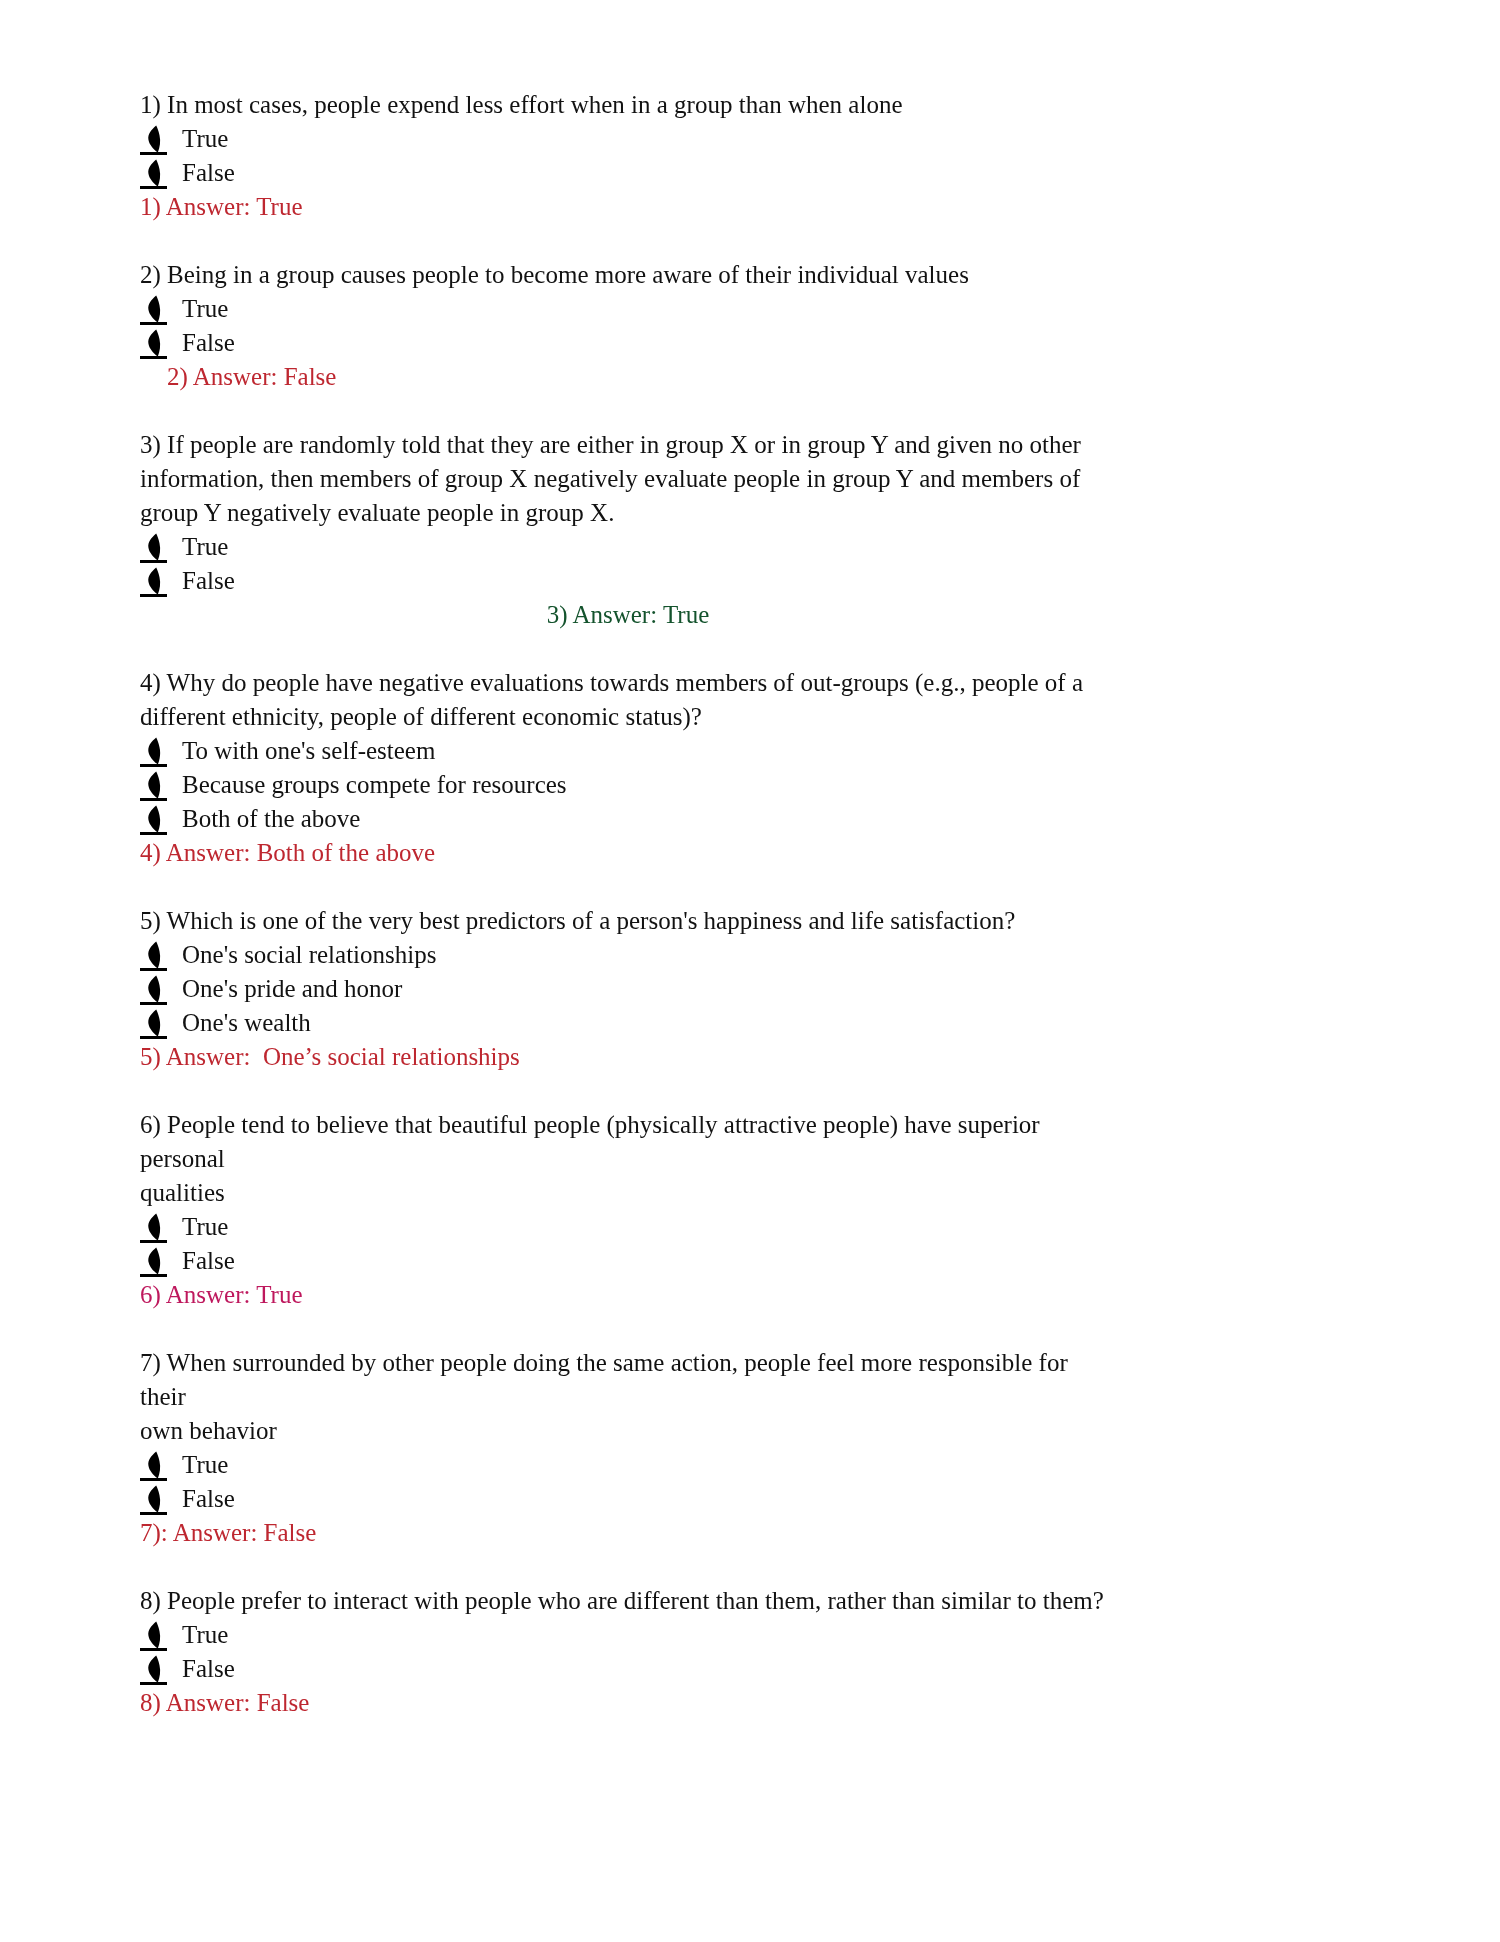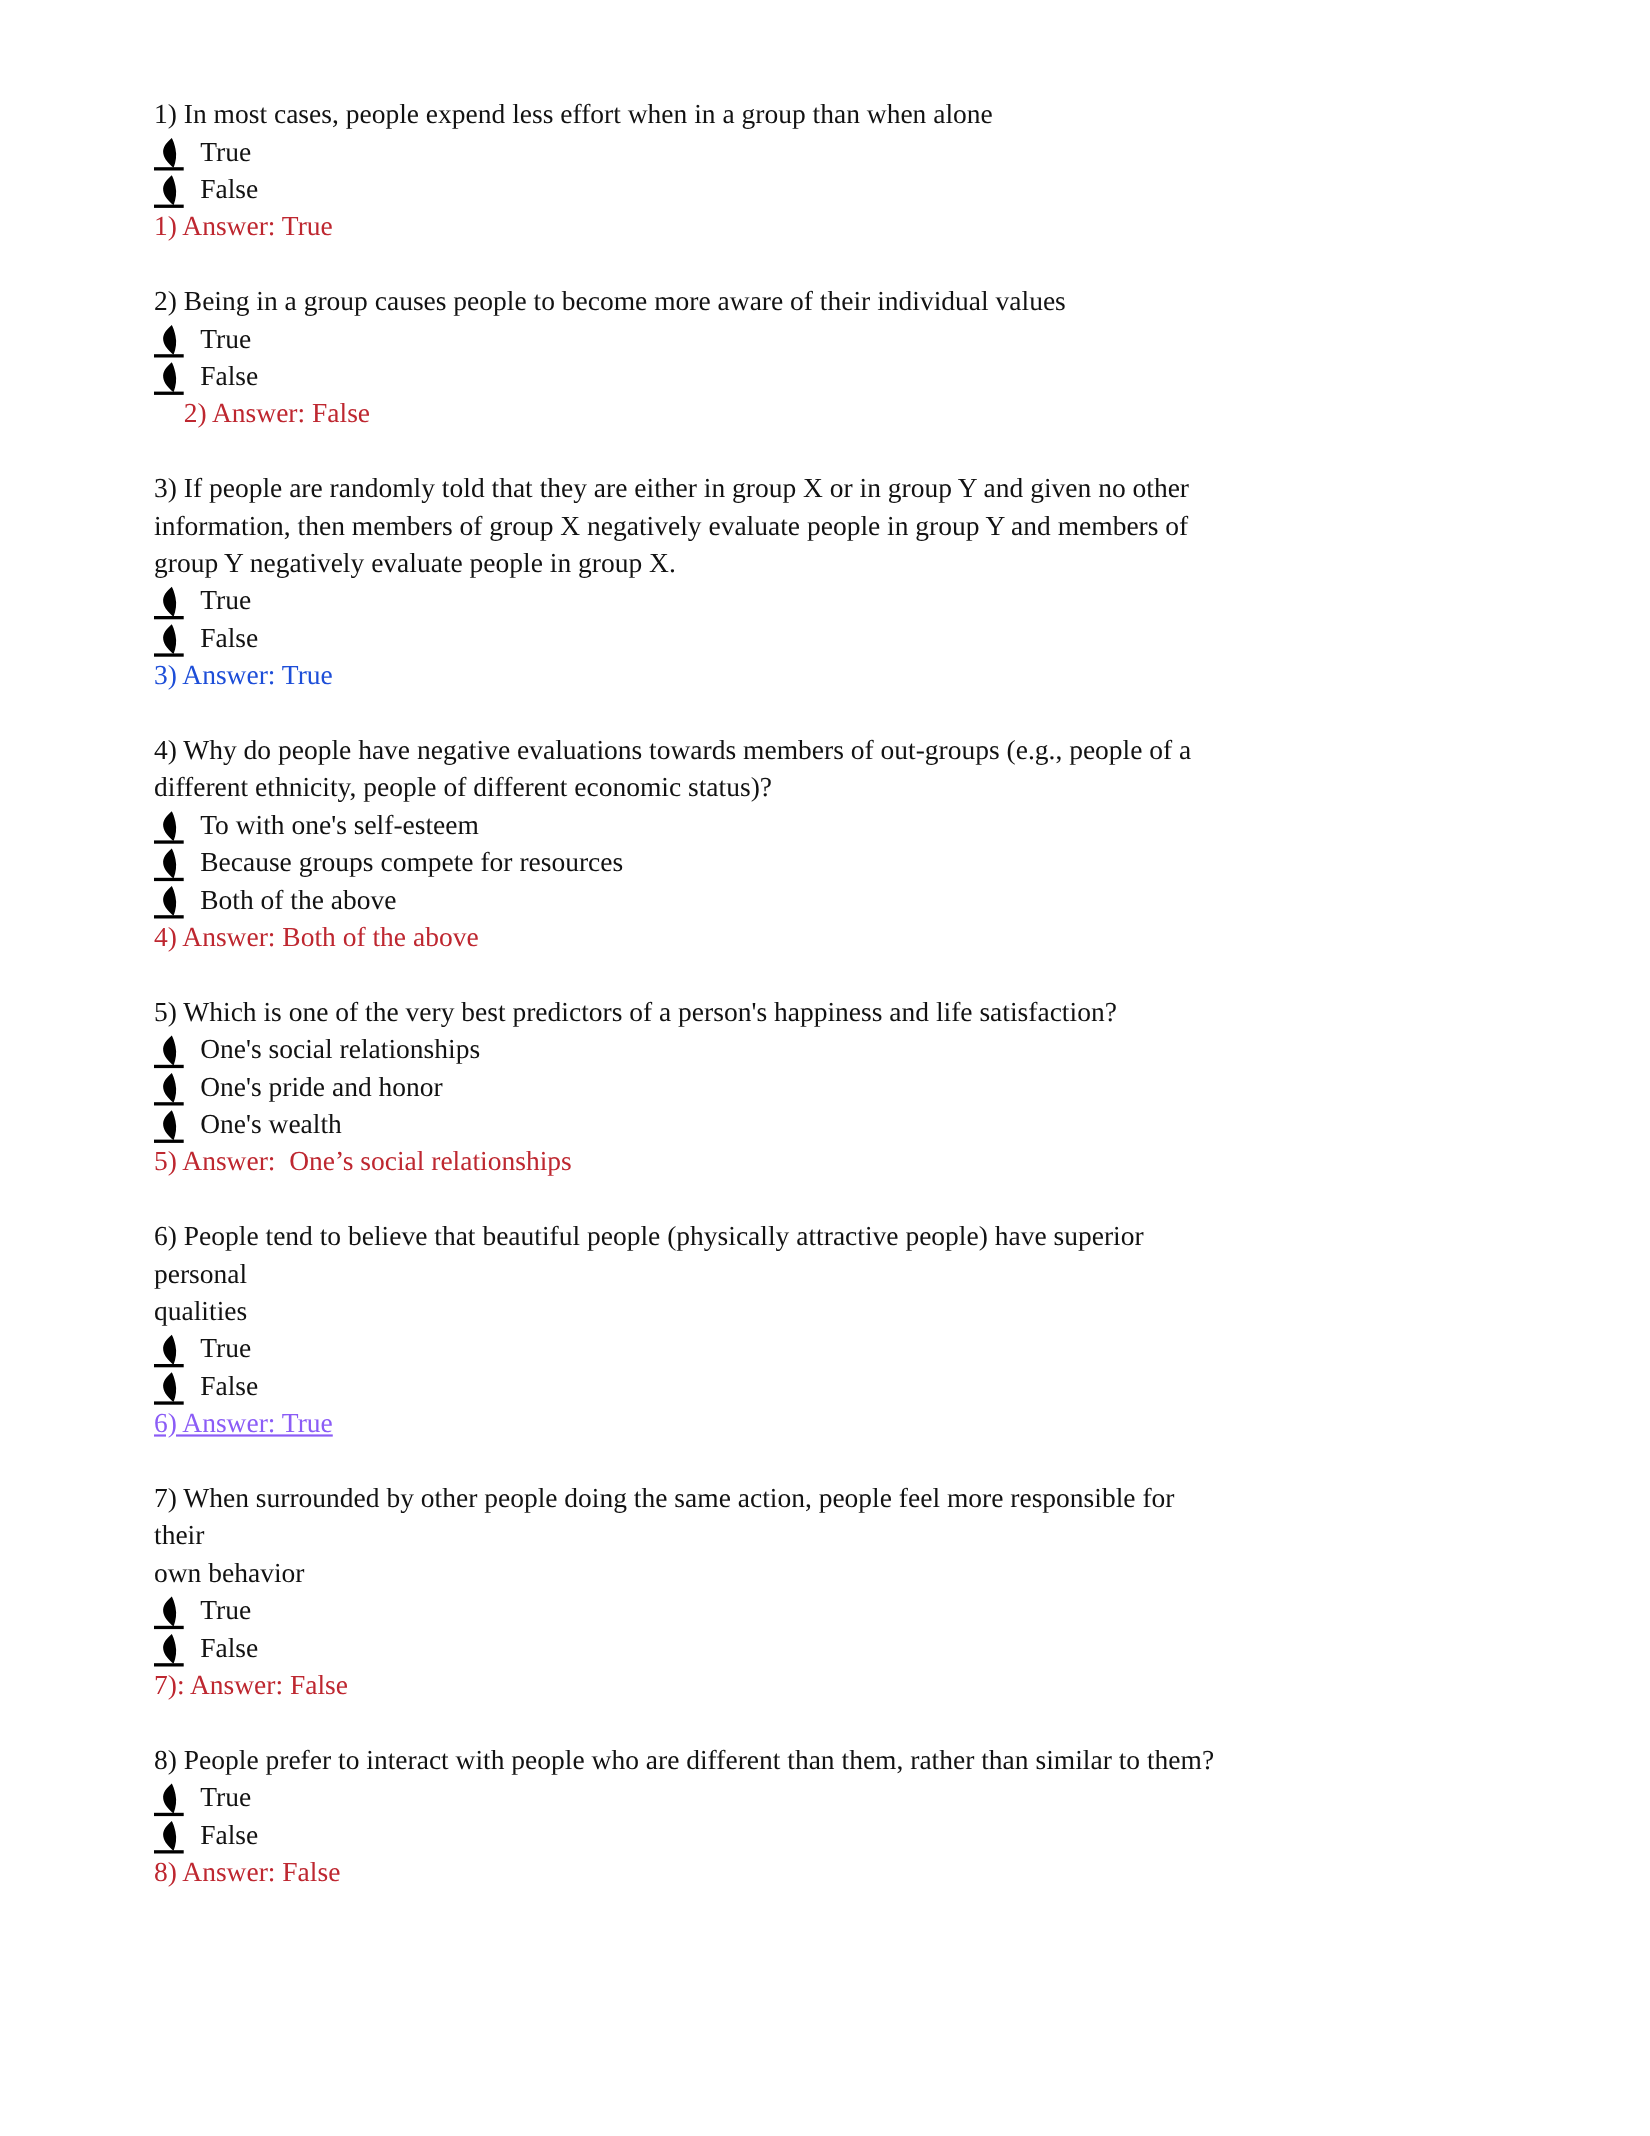--- a/index.html
+++ b/index.html
@@ -143,21 +143,21 @@
   <div class="option-row">
     <span class="bullet">
       <svg viewBox="0 0 18 28" width="18" height="28" aria-hidden="true">
         <path fill="#000000" d="M11.2 0.4 C 6.4 4.6, 2.6 8.6, 3.4 14.4 C 4.1 19.4, 8.2 23.8, 12.8 27.6 C 14.9 22.2, 15.9 16.2, 14.5 10.2 C 13.5 5.6, 12.3 2.4, 11.2 0.4 Z"></path>
       </svg>
       <span class="bullet-line"></span>
     </span>
     <span class="opt-label">False</span>
   </div>
 </div>
-    <p class="answer" style="color: #1d4ed8;">3) Answer: True</p>
+    <p class="answer" style="color: #14532d; text-align: center;">3) Answer: True</p>
   </section>
 
   <section class="question-block">
     <p class="q-text">4) Why do people have negative evaluations towards members of out-groups (e.g., people of a
 different ethnicity, people of different economic status)?</p>
     <div class="options">
   <div class="option-row">
     <span class="bullet">
       <svg viewBox="0 0 18 28" width="18" height="28" aria-hidden="true">
         <path fill="#000000" d="M11.2 0.4 C 6.4 4.6, 2.6 8.6, 3.4 14.4 C 4.1 19.4, 8.2 23.8, 12.8 27.6 C 14.9 22.2, 15.9 16.2, 14.5 10.2 C 13.5 5.6, 12.3 2.4, 11.2 0.4 Z"></path>
@@ -243,21 +243,21 @@
   <div class="option-row">
     <span class="bullet">
       <svg viewBox="0 0 18 28" width="18" height="28" aria-hidden="true">
         <path fill="#000000" d="M11.2 0.4 C 6.4 4.6, 2.6 8.6, 3.4 14.4 C 4.1 19.4, 8.2 23.8, 12.8 27.6 C 14.9 22.2, 15.9 16.2, 14.5 10.2 C 13.5 5.6, 12.3 2.4, 11.2 0.4 Z"></path>
       </svg>
       <span class="bullet-line"></span>
     </span>
     <span class="opt-label">False</span>
   </div>
 </div>
-    <p class="answer" style="color: #8b5cf6; text-decoration: underline;">6) Answer: True</p>
+    <p class="answer" style="color: #be185d;">6) Answer: True</p>
   </section>
 
   <section class="question-block">
     <p class="q-text">7) When surrounded by other people doing the same action, people feel more responsible for their
 own behavior</p>
     <div class="options">
   <div class="option-row">
     <span class="bullet">
       <svg viewBox="0 0 18 28" width="18" height="28" aria-hidden="true">
         <path fill="#000000" d="M11.2 0.4 C 6.4 4.6, 2.6 8.6, 3.4 14.4 C 4.1 19.4, 8.2 23.8, 12.8 27.6 C 14.9 22.2, 15.9 16.2, 14.5 10.2 C 13.5 5.6, 12.3 2.4, 11.2 0.4 Z"></path>

